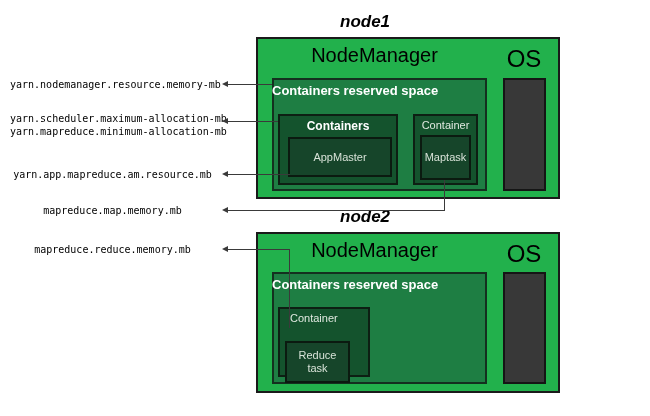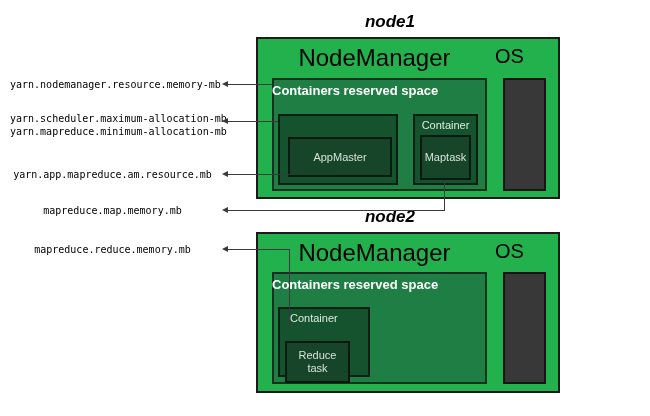--- a/index.html
+++ b/index.html
@@ -9,42 +9,42 @@
     -webkit-font-smoothing:antialiased;
   }
   .canvas{position:absolute;inset:0;}
 
   
   .node-title{
     position:absolute;
     font-family:"Liberation Sans",sans-serif;
     font-style:italic;font-weight:bold;
     font-size:17px;color:#000;
-    text-align:center;white-space:nowrap;
+    white-space:nowrap;
   }
 
   
   .node-box{
     position:absolute;
     background:#22b14c;
     border:2px solid #1a1a1a;
     box-sizing:border-box;
   }
 
   
   .nm-label{
     position:absolute;
-    font-size:24px;color:#000;font-weight:normal;
+    font-size:20px;color:#000;font-weight:normal;
     text-align:center;white-space:nowrap;
     font-family:"Liberation Sans",sans-serif;
   }
   .os-label{
     position:absolute;
-    font-size:20px;color:#000;
-    text-align:left;white-space:nowrap;
+    font-size:24px;color:#000;
+    text-align:center;white-space:nowrap;
     font-family:"Liberation Sans",sans-serif;
   }
 
   
   .reserved-box{
     position:absolute;
     background:#1e7e43;
     border:2px solid #14301f;
     box-sizing:border-box;
   }
@@ -136,20 +136,21 @@
   <div class="node-box" style="left:256px;top:37px;width:304px;height:162px;"></div>
 
   <div class="nm-label" style="left:262px;top:44px;width:225px;">NodeManager</div>
 
   <div class="os-label" style="left:495px;top:45px;width:58px;">OS</div>
 
   <div class="reserved-box" style="left:272px;top:78px;width:215px;height:113px;"></div>
   <div class="reserved-label" style="left:272px;top:83px;width:215px;">Containers reserved space</div>
 
   <div class="containers-box" style="left:278px;top:114px;width:120px;height:71px;"></div>
+  <div class="containers-label" style="left:278px;top:119px;width:120px;">Containers</div>
   <div class="task-box" style="left:288px;top:137px;width:104px;height:40px;">
     <span>AppMaster</span>
   </div>
 
   <div class="container-box" style="left:413px;top:114px;width:65px;height:71px;"></div>
   <div class="container-label" style="left:413px;top:119px;width:65px;">Container</div>
   <div class="task-box" style="left:420px;top:135px;width:51px;height:45px;flex-direction:row;">
     <span>Map</span>
     <span>task</span>
   </div>

